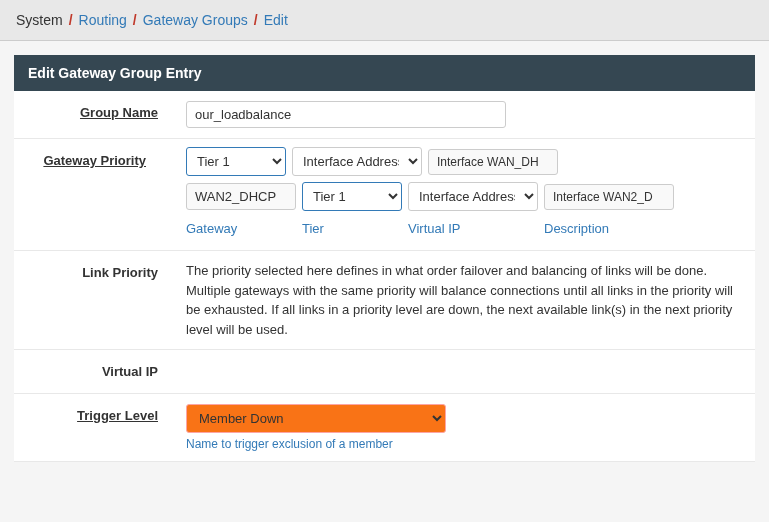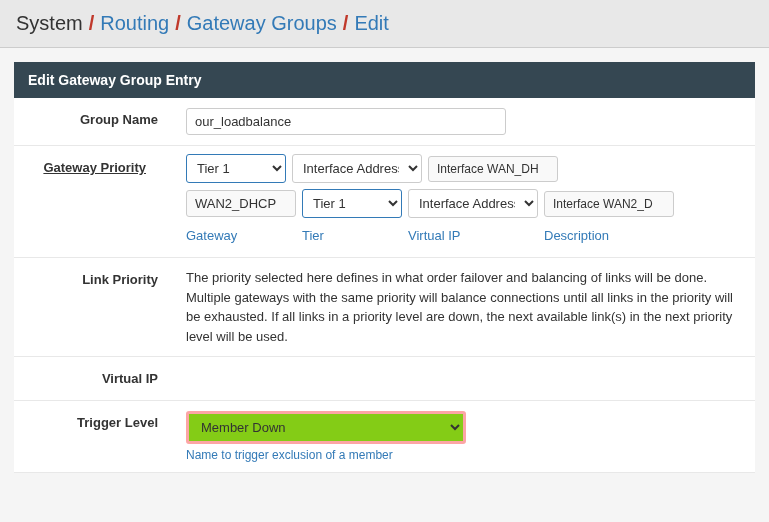--- a/index.html
+++ b/index.html
@@ -13,21 +13,21 @@
       overflow: hidden;
     }
 
     
     .breadcrumb-bar {
       background: #e8e8e8;
       padding: 12px 16px;
       display: flex;
       align-items: center;
       gap: 4px;
-      font-size: 20px;
+      font-size: 14px;
       border-bottom: 1px solid #ccc;
     }
     .breadcrumb-bar .crumb-plain {
       color: #333;
       font-weight: 500;
     }
     .breadcrumb-bar .crumb-link {
       color: #337ab7;
       font-weight: 500;
       cursor: pointer;
@@ -68,20 +68,21 @@
       width: 160px;
       min-width: 160px;
       padding: 14px 16px;
       font-weight: bold;
       text-align: right;
       color: #333;
       font-size: 13px;
     }
 
     .form-label.underlined {
+      text-decoration: underline;
     }
 
     .form-control-area {
       flex: 1;
       padding: 10px 12px;
     }
 
     
     .text-input {
       border: 1px solid #ccc;
@@ -183,27 +184,27 @@
 
     
     .desc-text {
       font-size: 13px;
       color: #333;
       line-height: 1.5;
     }
 
     
     .trigger-select {
-      border: 3px solid #fca5a5;
+      border: 1px solid #fca5a5;
       border-radius: 3px;
       padding: 5px 8px;
       font-size: 13px;
-      background: #84cc16;
-      color: #333;
-      width: 280px;
+      background: #f97316;
+      color: #333;
+      width: 260px;
     }
 
     .trigger-hint {
       font-size: 12px;
       color: #337ab7;
       margin-top: 4px;
     }
 
     select { cursor: pointer; }
     input { outline: none; }

